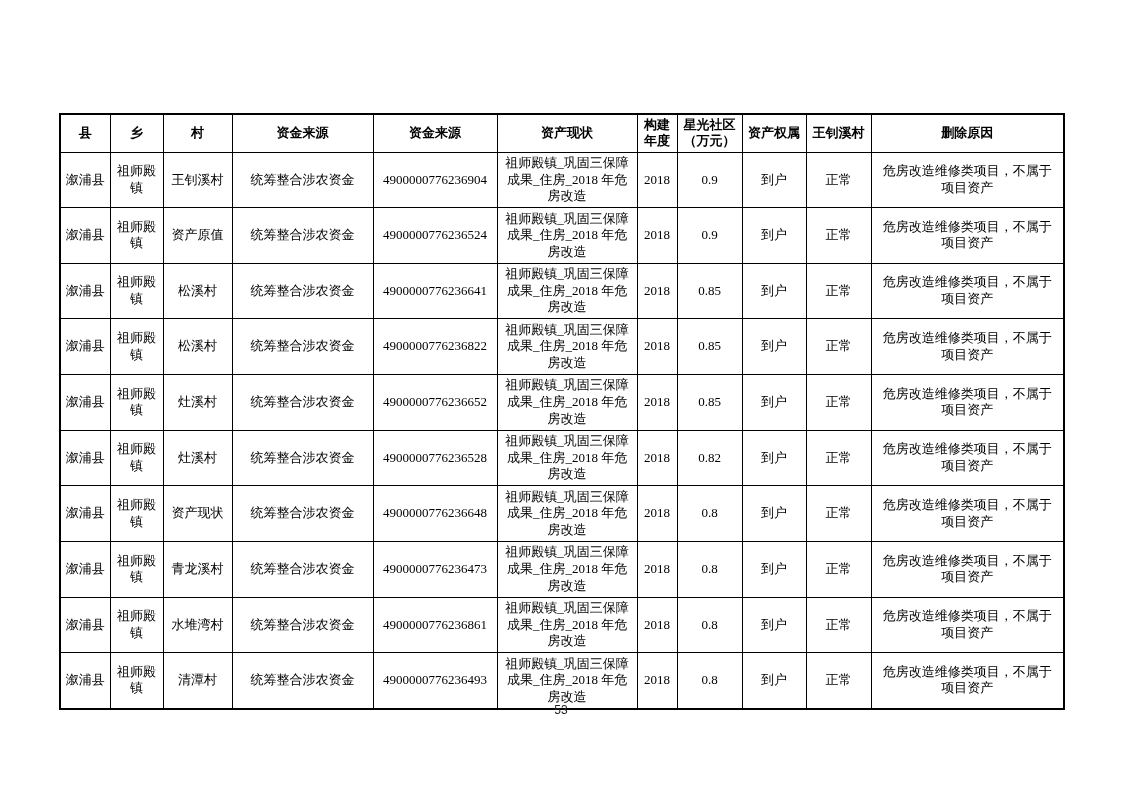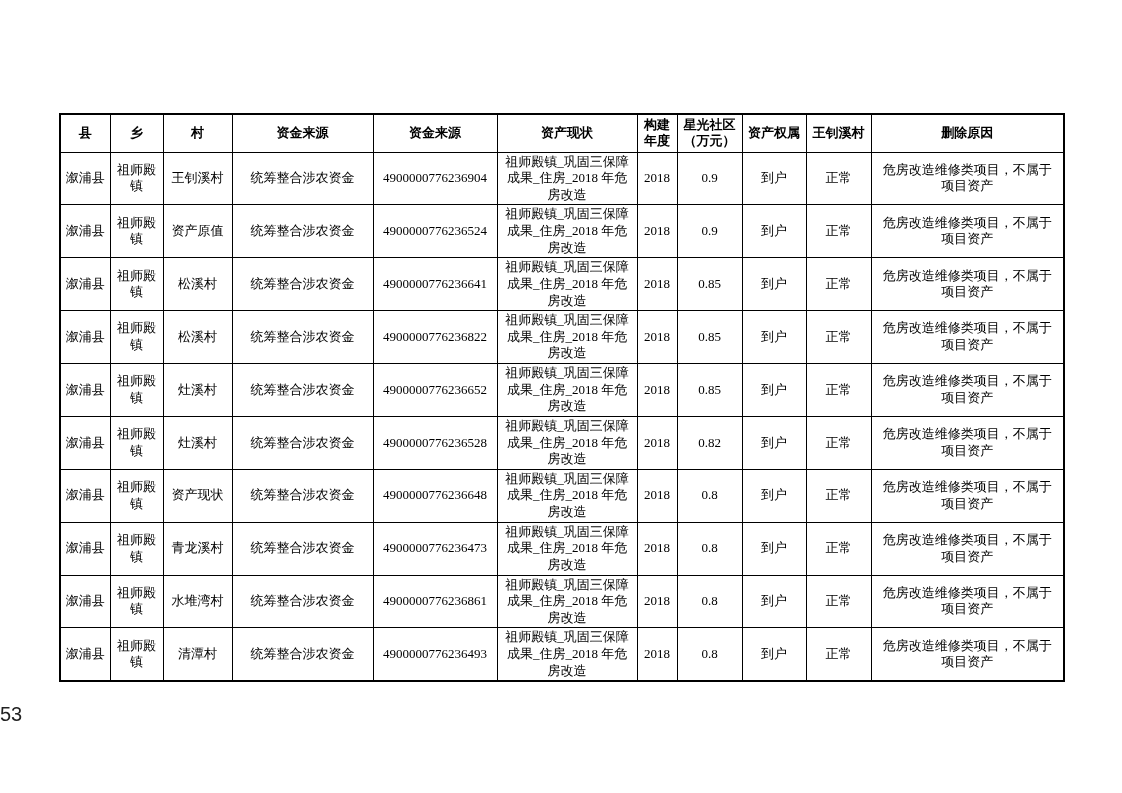--- a/index.html
+++ b/index.html
@@ -48,29 +48,30 @@
   }
   table.asset-table tbody tr {
     height: 52px;
   }
   
   table.asset-table td:nth-child(6),
   table.asset-table td:nth-child(11) {
     padding: 1px 6px;
   }
   table.asset-table td:nth-child(5) {
-    padding: 1px 3px;
+    padding: 19px 3px;
   }
   .page-number {
     position: absolute;
     top: 703px;
     left: 0;
     width: 100%;
+    text-align: center;
     font-family: "Liberation Sans", "DejaVu Sans", sans-serif;
-    font-size: 20px;
+    font-size: 12px;
     color: #222222;
   }
 </style>
 </head>
 <body>
 
 <div class="page">
 
   <table class="asset-table">
     <colgroup>

